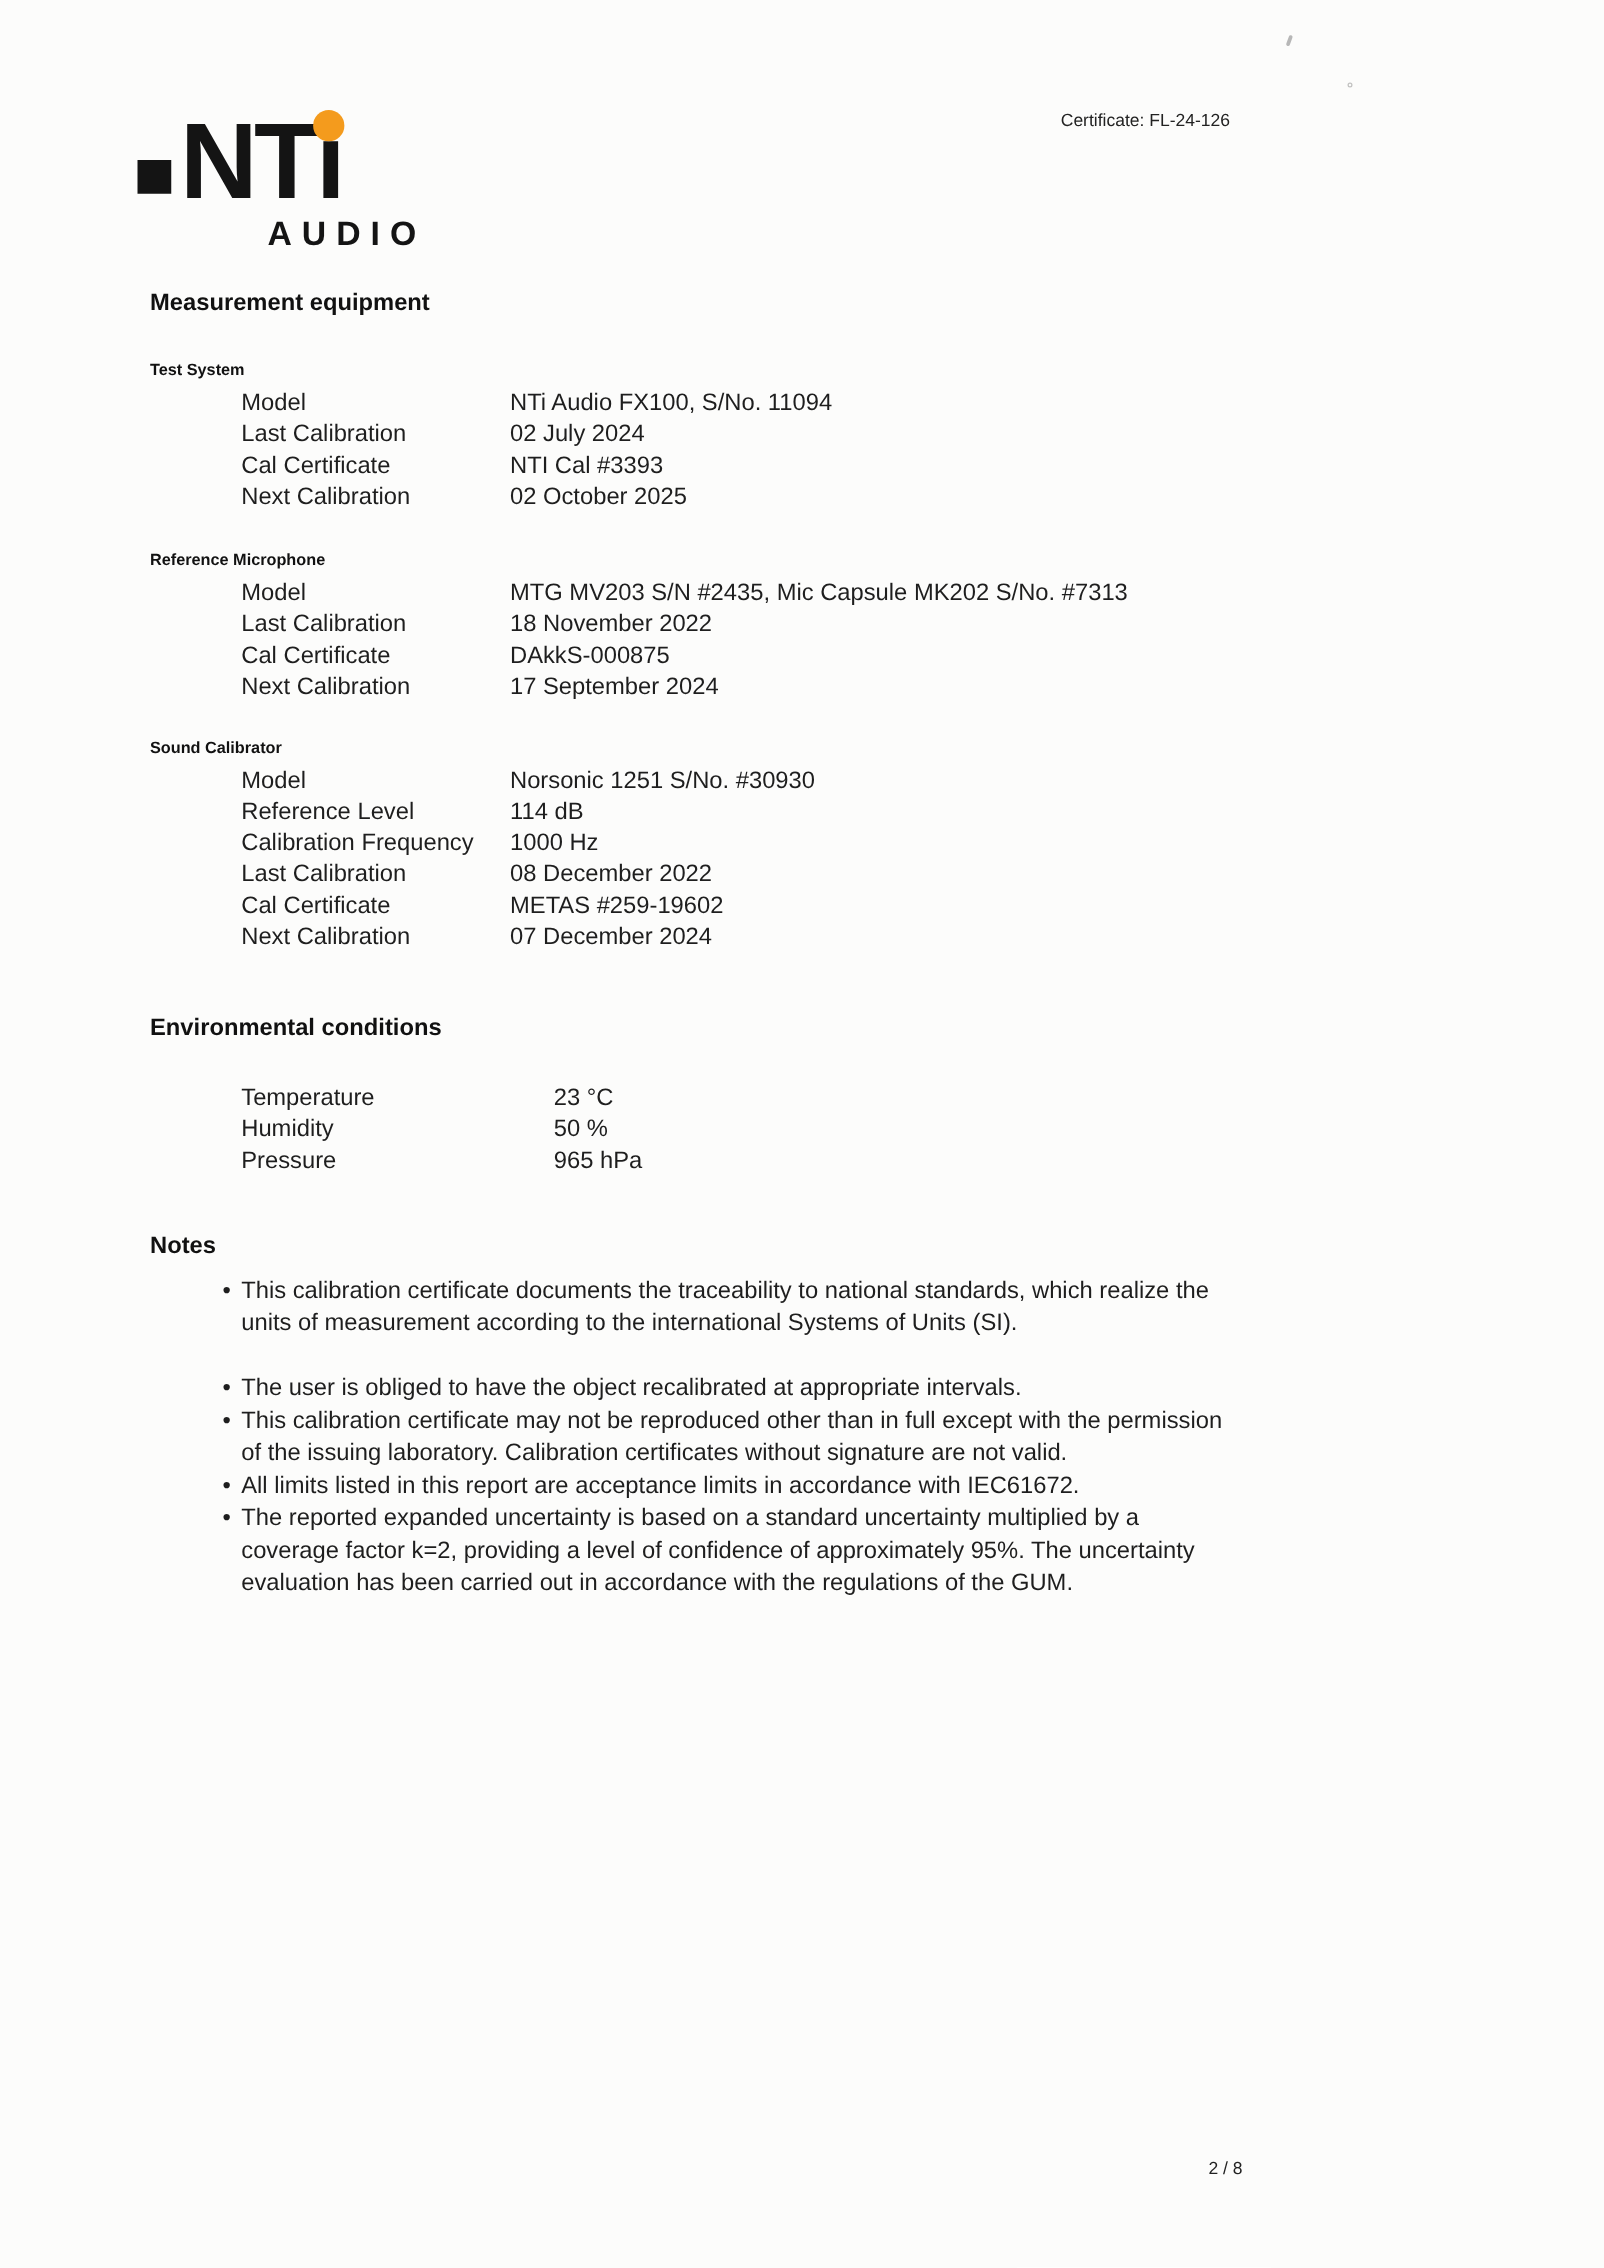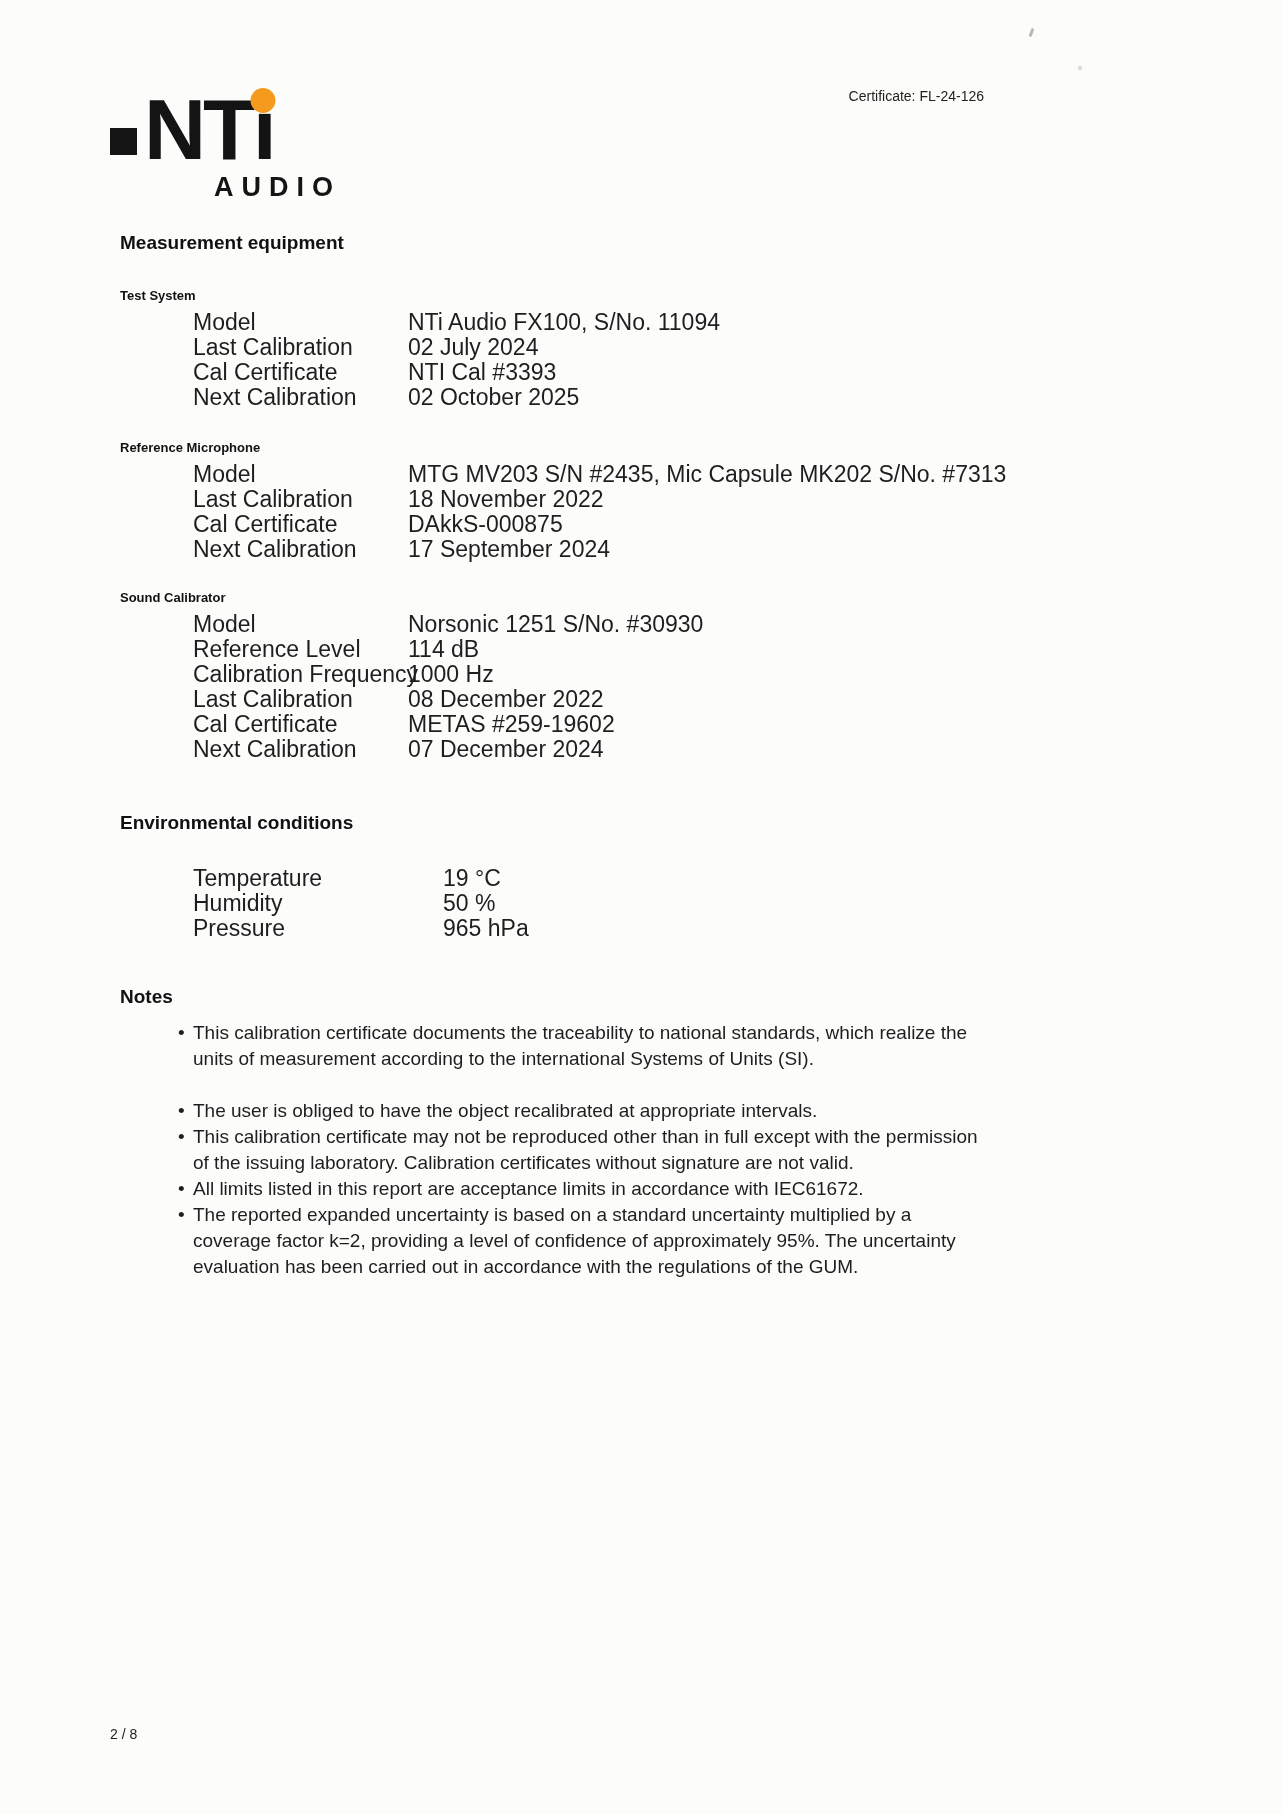--- a/index.html
+++ b/index.html
@@ -47,21 +47,21 @@
   #h-env   { top: 812px; }
   #h-notes { top: 986px; }
 
   
   .group { position: absolute; left: 120px; width: 870px; }
   #group-0 { top: 288px; }
   #group-1 { top: 440px; }
   #group-2 { top: 590px; }
   .group-title { font-size: 13px; font-weight: bold; margin-bottom: 7px; color: #111; }
   .rows { margin-left: 73px; }
-  .row { display: grid; grid-template-columns: 215px 1fr; line-height: 25px; font-size: 23px; }
+  .row { display: grid; grid-template-columns: 215px 1fr; line-height: 25px; font-size: 19px; }
   .row-label { white-space: nowrap; }
   .row-value { white-space: nowrap; }
 
   
   #env-rows { position: absolute; top: 866px; left: 120px; width: 870px; }
   #env-rows .rows { margin-left: 73px; }
   #env-rows .row { grid-template-columns: 250px 1fr; }
 
   
   .notes-list {
@@ -73,21 +73,21 @@
     font-size: 19px; line-height: 26px;
   }
   .notes-list li::before {
     content: "\2022";
     position: absolute; left: 58px; top: 0;
   }
   .notes-list li:nth-child(2) { margin-top: 26px; }
 
   .page-number {
     position: absolute; top: 1726px; left: 110px; width: 884px;
-    font-size: 14px; color: #222;
+    text-align: right; font-size: 14px; color: #222;
   }
 </style>
 </head>
 <body>
 
 <div class="page">
 
   <span class="speck1"></span>
   <span class="speck2"></span>
 
@@ -176,21 +176,21 @@
       </div>
     </div>
   </div>
 
   <div class="h1" id="h-env">Environmental conditions</div>
 
   <div id="env-rows">
     <div class="rows">
       <div class="row">
         <span class="row-label">Temperature</span>
-        <span class="row-value">19 °C</span>
+        <span class="row-value">23 °C</span>
       </div>
       <div class="row">
         <span class="row-label">Humidity</span>
         <span class="row-value">50 %</span>
       </div>
       <div class="row">
         <span class="row-label">Pressure</span>
         <span class="row-value">965 hPa</span>
       </div>
     </div>

